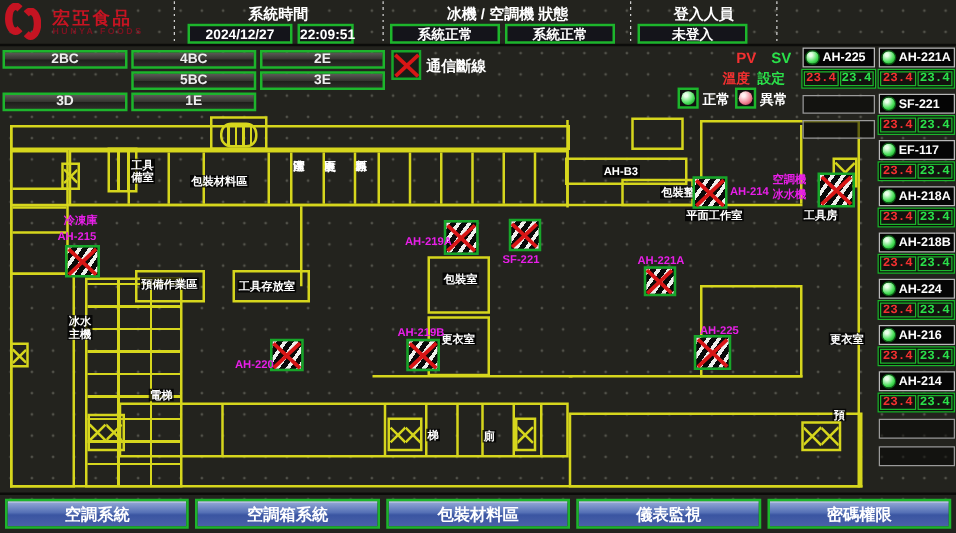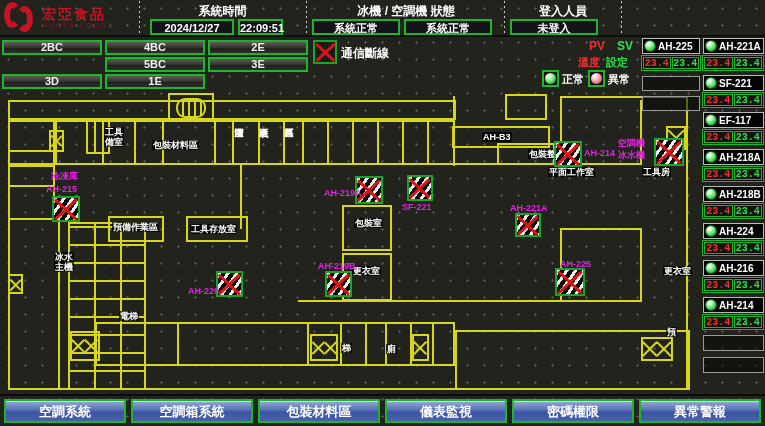--- a/index.html
+++ b/index.html
@@ -368,14 +368,13 @@
       <div class="val svv">23.4</div>
     </div>
   </div>
 
 <div id="footer">
     <div class="fbtn blue-btn">空調系統</div>
     <div class="fbtn blue-btn">空調箱系統</div>
     <div class="fbtn blue-btn">包裝材料區</div>
     <div class="fbtn blue-btn">儀表監視</div>
     <div class="fbtn blue-btn">密碼權限</div>
-    <div class="fbtn blue-btn">異常警報</div>
   </div>
 
 </body></html>

